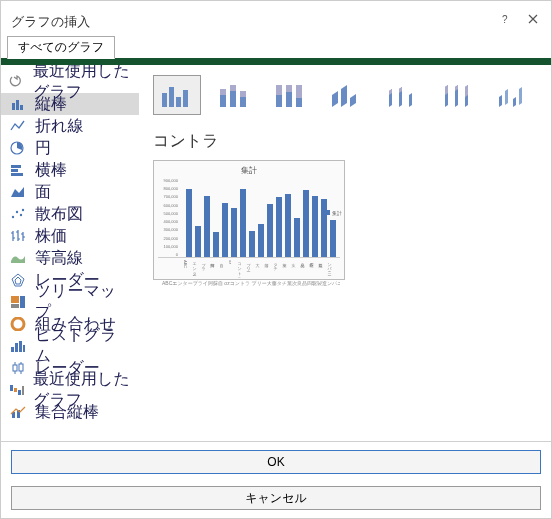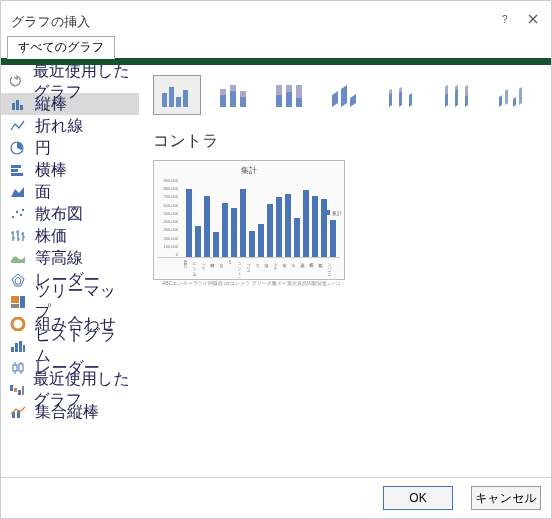--- a/index.html
+++ b/index.html
@@ -31,21 +31,21 @@
 .preview-title { text-align: center; font-size: 8px; color: #555; margin-bottom: 2px; }
 .preview-chart { height: 80px; display: flex; align-items: flex-end; gap: 2px; padding: 0 4px; position: relative; border-bottom: 0.5px solid #ccc; }
 .yaxis { position: absolute; left: -2px; top: 0; bottom: 0; width: 22px; display: flex; flex-direction: column; justify-content: space-between; font-size: 4px; color: #777; text-align: right; }
 .bars { display: flex; align-items: flex-end; gap: 3px; margin-left: 24px; height: 100%; flex: 1; }
 .bar { width: 6px; background: #4a76b8; }
 .legend { position: absolute; right: -2px; top: 40%; font-size: 5px; color: #666; display: flex; align-items: center; gap: 2px; }
 .legend-sw { width: 5px; height: 5px; background: #4a76b8; }
 .xaxis { height: 20px; display: flex; gap: 3px; margin-left: 24px; padding-top: 2px; }
 .xlabel { width: 6px; font-size: 4px; color: #777; writing-mode: vertical-rl; text-orientation: mixed; white-space: nowrap; overflow: hidden; }
 .footer-note { font-size: 5px; color: #888; margin-top: 2px; margin-left: 4px; white-space: nowrap; overflow: hidden; }
-.buttons { border-top: 1px solid #d0d0d0; padding: 8px 10px; display: flex; justify-content: flex-end; gap: 18px; }
+.buttons { border-top: 1px solid #d0d0d0; padding: 8px 10px; display: flex; justify-content: space-between; gap: 12px; flex-direction: column; }
 .btn { min-width: 70px; height: 24px; border: 1px solid #999; background: #f4f4f4; font-size: 12px; cursor: pointer; }
 .btn.primary { border: 1px solid #3a76c4; }
 </style>
 </head>
 <body>
 
 <div class="dialog">
 
   <div class="titlebar">
     <div class="title">グラフの挿入</div>

